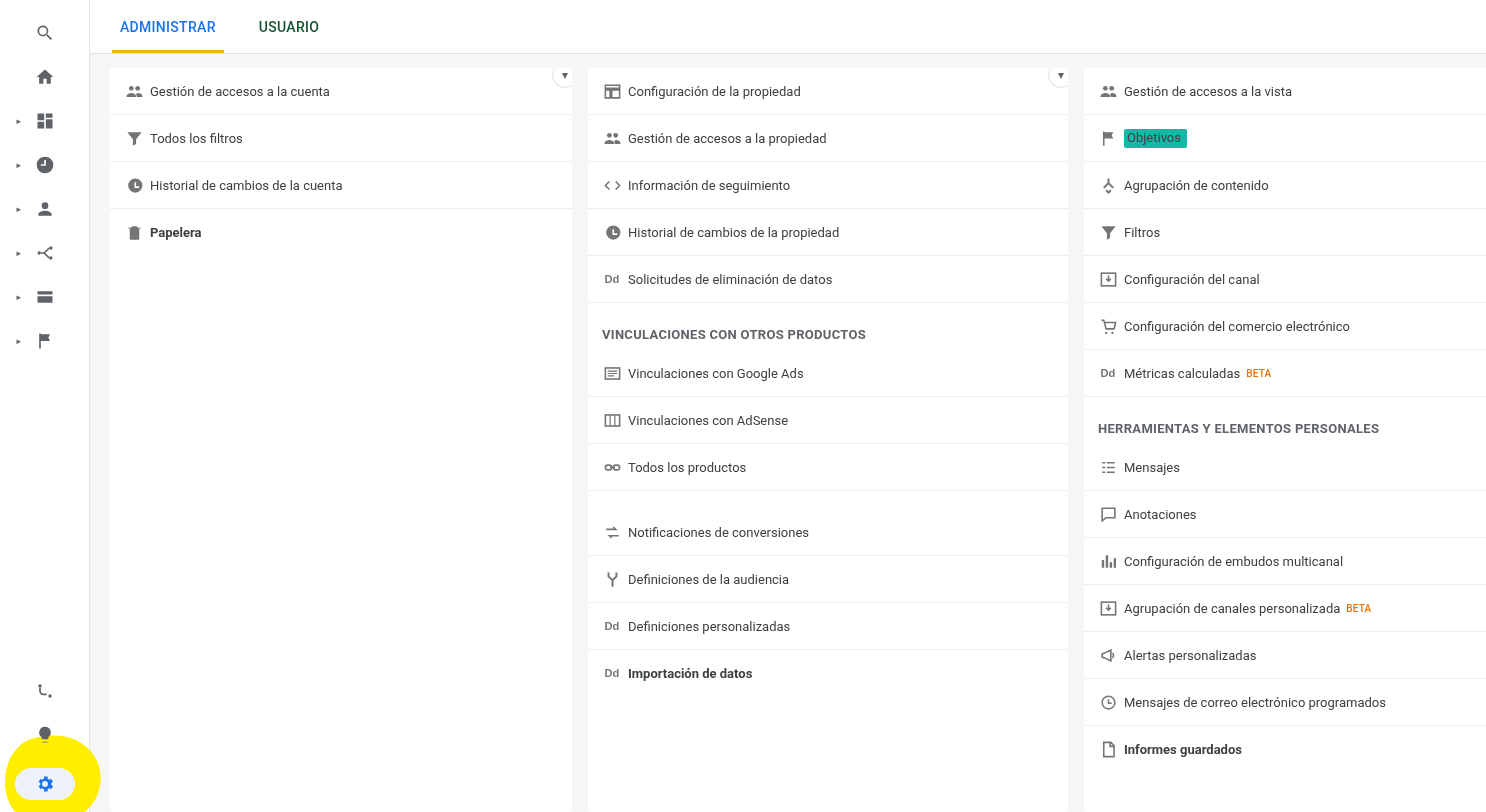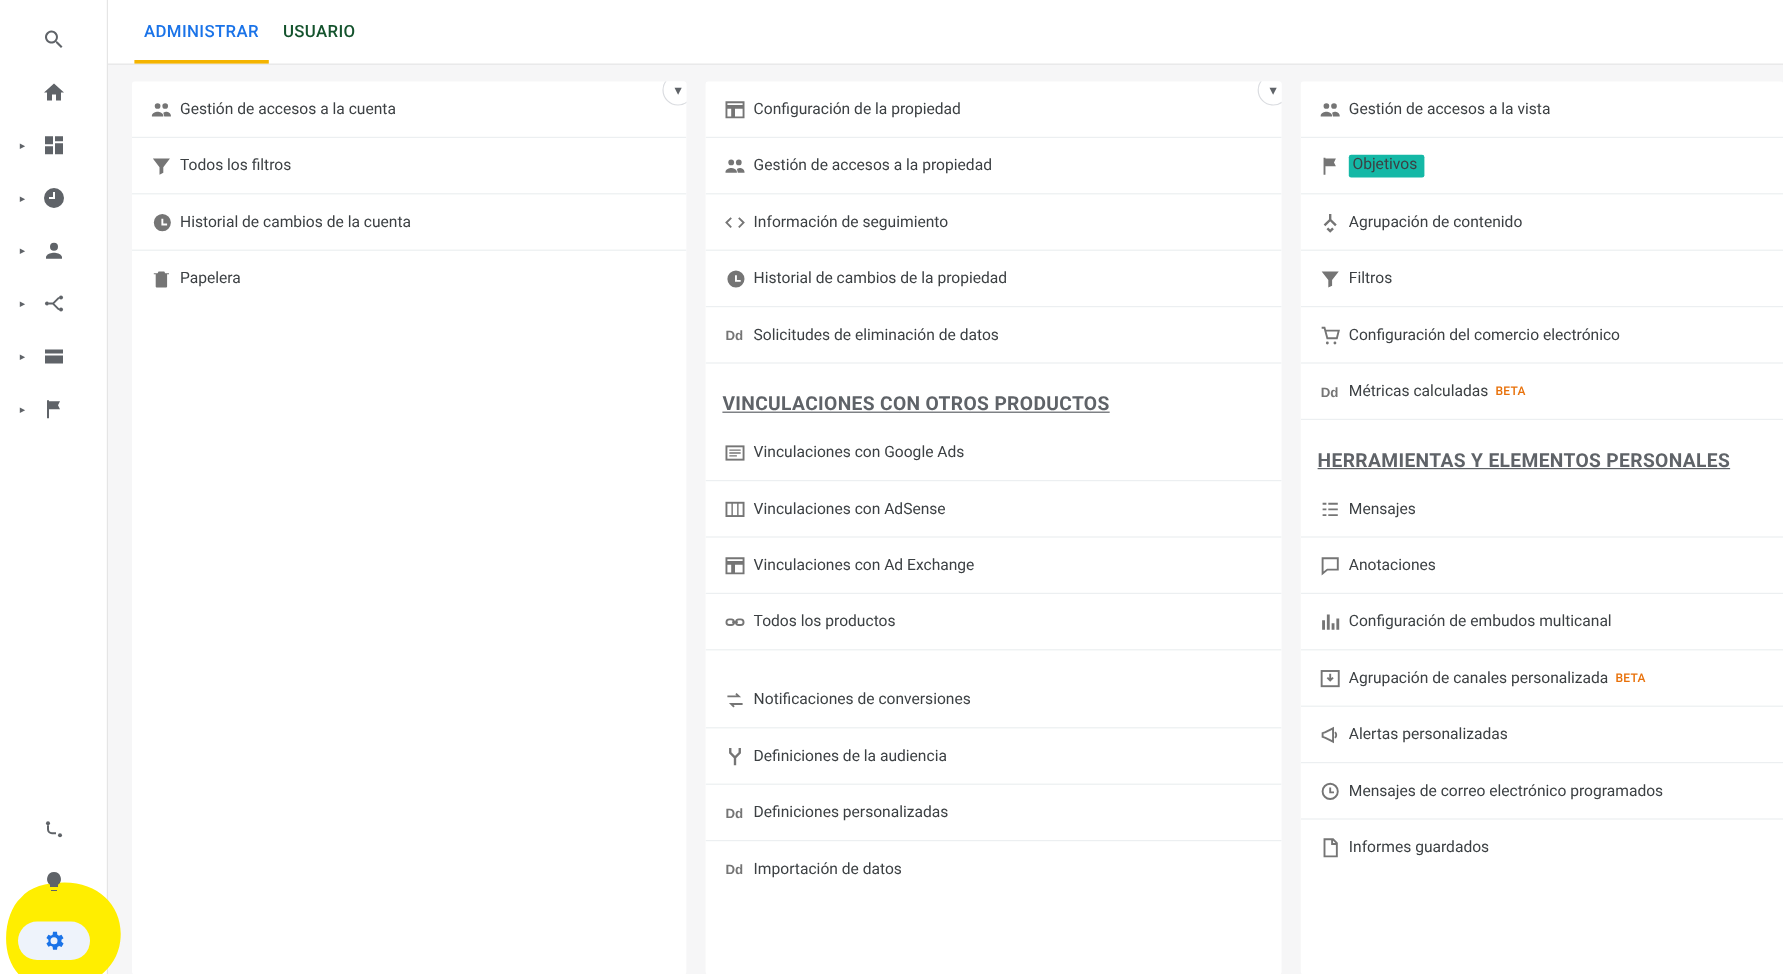--- a/index.html
+++ b/index.html
@@ -15,44 +15,44 @@
   .rail-bottom { position:absolute; bottom:12px; display:flex; flex-direction:column; align-items:center; gap:22px; }
   .hl-circle { position:absolute; bottom:-18px; left:-8px; width:120px; height:100px;  }
   .hl-circle svg { width:100%; height:100%; }
   .admin-pill { background:#eef3fb; border-radius:22px; padding:6px 20px; display:flex; align-items:center; justify-content:center; position:relative; z-index:3; }
   .admin-pill svg { width:20px; height:20px; fill:#1a73e8; }
 
   
   .main { flex:1; display:flex; flex-direction:column; }
 
   
-  .tabs { height:54px; background:#fff; border-bottom:1px solid #e1e1e1; display:flex; align-items:stretch; padding-left:30px; gap:20px; }
+  .tabs { height:54px; background:#fff; border-bottom:1px solid #e1e1e1; display:flex; align-items:stretch; padding-left:30px; gap:43px; }
   .tab { display:flex; align-items:center; font-size:14px; font-weight:500; letter-spacing:0.3px; color:#14532d; cursor:pointer; position:relative; }
   .tab.active { color:#1a73e8; }
   .tab.active::after { content:""; position:absolute; bottom:0; left:-8px; right:-8px; height:3px; background:#f4b400; }
 
   
   .cols { flex:1; display:flex; gap:0; padding:14px 0 0 0; background:#f6f6f7; overflow:hidden; }
   .col { background:#fff; margin:0 8px; border-radius:2px; position:relative; overflow:hidden; }
   .col:first-child { margin-left:20px; }
   .col1 { width:462px; }
   .col2 { width:480px; }
   .col3 { flex:1; min-width:320px; margin-right:0; }
 
   .col-drop { position:absolute; top:-6px; right:-6px; width:26px; height:26px; border:1px solid #dadce0; background:#fff; border-radius:50%; display:flex; align-items:center; justify-content:center; color:#5f6368; font-size:12px; cursor:pointer; z-index:2; }
 
   .row { display:flex; align-items:center; height:47px; padding:0 12px 0 8px; border-bottom:1px solid #eceff1; cursor:pointer; }
-  .row:last-child { border-bottom:none; }
+  .row:last-child { border-bottom:none;font-weight:bold; }
   .row .ic { width:32px; min-width:32px; display:flex; align-items:center; justify-content:center; color:#5f6368; }
   .row .ic svg { width:19px; height:19px; fill:#757575; }
   .row .lbl { font-size:13px; color:#3c4043; white-space:nowrap; overflow:hidden; text-overflow:ellipsis; }
   .row .beta { font-size:10px; color:#e8710a; font-weight:500; margin-left:6px; letter-spacing:0.2px; }
   .row.hl .lbl { background:#14b8a6; padding:1px 6px 3px 3px; border-radius:2px; }
 
-  .section-title { font-size:16px; font-weight:700; color:#5f6368; letter-spacing:0.3px; padding:24px 12px 8px 14px;text-decoration:underline; }
+  .section-title { font-size:13px; font-weight:700; color:#5f6368; letter-spacing:0.3px; padding:24px 12px 8px 14px; }
 
   .spacer { height:18px; border-bottom:none; }
 </style>
 </head>
 <body>
 
 <svg width="0" height="0" style="position:absolute">
   <defs>
     <g id="i-search">
         <path d="M15.5 14h-.8l-.3-.3a6.5 6.5 0 10-.7.7l.3.3v.8l5 5 1.5-1.5-5-5zm-6 0a4.5 4.5 0 110-9 4.5 4.5 0 010 9z"></path>
@@ -345,28 +345,20 @@
           <span class="ic">
             <svg viewBox="0 0 24 24">
               <use href="#i-columns"></use>
             </svg>
           </span>
           <span class="lbl">Vinculaciones con AdSense</span>
         </div>
       <div class="row">
           <span class="ic">
             <svg viewBox="0 0 24 24">
-              <use href="#i-panel"></use>
-            </svg>
-          </span>
-          <span class="lbl">Vinculaciones con Ad Exchange</span>
-        </div>
-      <div class="row">
-          <span class="ic">
-            <svg viewBox="0 0 24 24">
               <use href="#i-link"></use>
             </svg>
           </span>
           <span class="lbl">Todos los productos</span>
         </div>
 
       <div class="spacer"></div>
       <div class="row">
           <span class="ic">
             <svg viewBox="0 0 24 24">
@@ -426,20 +418,28 @@
           </span>
           <span class="lbl">Agrupación de contenido</span>
         </div>
       <div class="row">
           <span class="ic">
             <svg viewBox="0 0 24 24">
               <use href="#i-filter"></use>
             </svg>
           </span>
           <span class="lbl">Filtros</span>
+        </div>
+      <div class="row">
+          <span class="ic">
+            <svg viewBox="0 0 24 24">
+              <use href="#i-import"></use>
+            </svg>
+          </span>
+          <span class="lbl">Configuración del canal</span>
         </div>
       <div class="row">
           <span class="ic">
             <svg viewBox="0 0 24 24">
               <use href="#i-cart"></use>
             </svg>
           </span>
           <span class="lbl">Configuración del comercio electrónico</span>
         </div>
       <div class="row">

